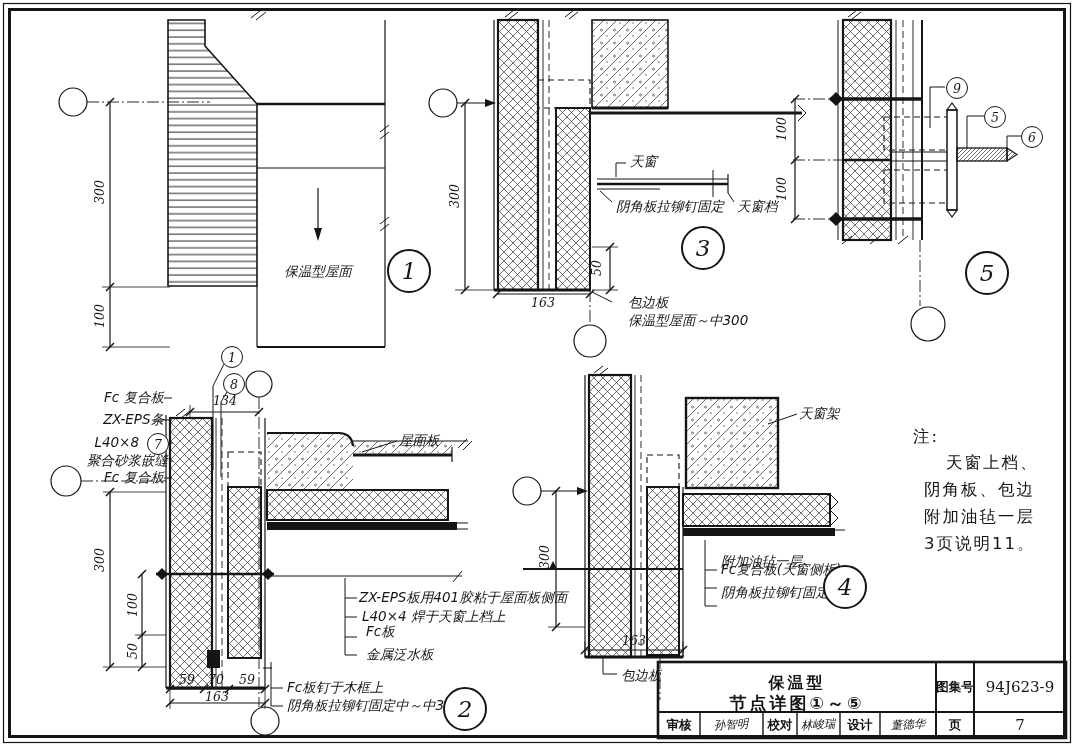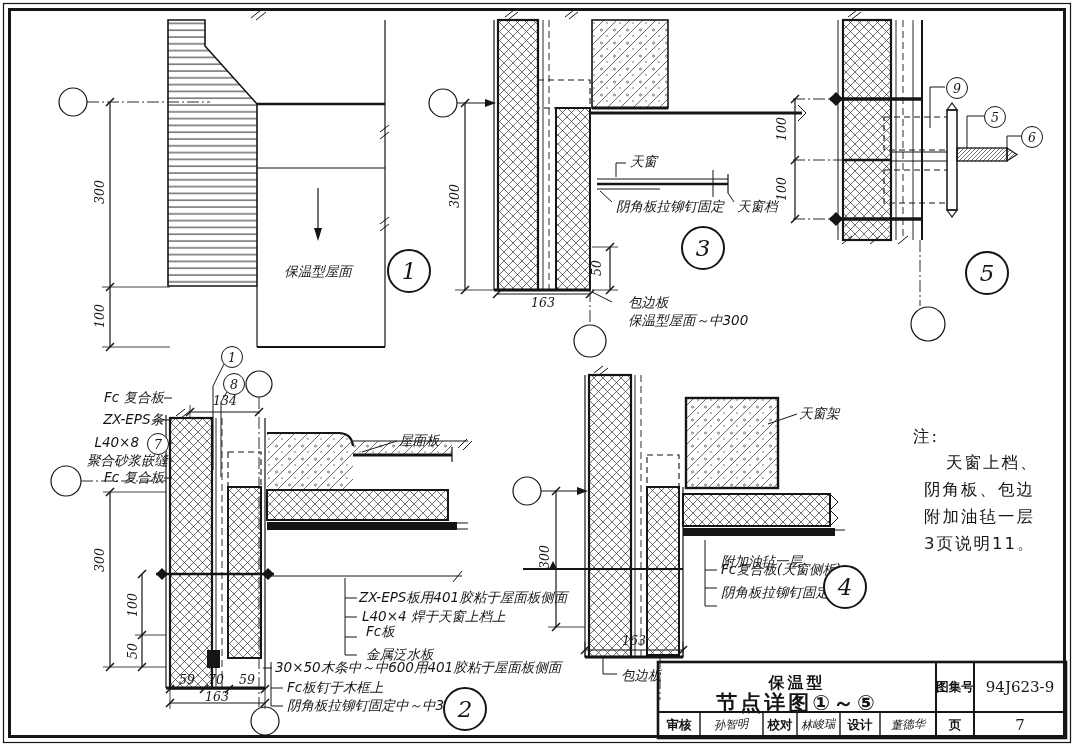--- a/index.html
+++ b/index.html
@@ -255,21 +255,20 @@
 <span class="t cn rt" style="left:164px;top:420px">ZX-EPS条</span>
 <span class="t cn rt" style="left:139px;top:443px">L40×8</span>
 <span class="t cn rt" style="left:168px;top:461px">聚合砂浆嵌缝</span>
 <span class="t cn rt" style="left:164px;top:478px">Fc 复合板</span>
 <span class="t dim ctr" style="left:225px;top:401px">134</span>
 <span class="t cn lt" style="left:399px;top:441px">屋面板</span>
 <span class="t cn lt" style="left:359px;top:598px">ZX-EPS板用401胶粘于屋面板侧面</span>
 <span class="t cn lt" style="left:362px;top:617px">L40×4 焊于天窗上档上</span>
 <span class="t cn lt" style="left:366px;top:632px">Fc板</span>
 <span class="t cn lt" style="left:366px;top:655px">金属泛水板</span>
-<span class="t cn lt" style="left:275px;top:668px">30×50木条中～中600用401胶粘于屋面板侧面</span>
 <span class="t cn lt" style="left:287px;top:688px">Fc板钉于木框上</span>
 <span class="t cn lt" style="left:287px;top:706px">阴角板拉铆钉固定中～中300</span>
 <span class="t dim vd" style="left:100px;top:560px">300</span>
 <span class="t dim vd" style="left:133px;top:605px">100</span>
 <span class="t dim vd" style="left:133px;top:651px">50</span>
 <span class="t dim ctr" style="left:187px;top:680px">59</span>
 <span class="t dim ctr" style="left:216px;top:680px">70</span>
 <span class="t dim ctr" style="left:247px;top:680px">59</span>
 <span class="t dim ctr" style="left:217px;top:697px">163</span>
 <div class="callout c-lg" style="left:443px;top:687px">2</div>
@@ -300,21 +299,21 @@
 <span class="t dim vd" style="left:782px;top:189px">100</span>
 <div class="callout c-lg" style="left:965px;top:251px">5</div>
 
 <span class="t note-line lt" style="left:913px;top:437px">注:</span>
 <span class="t note-line lt" style="left:946px;top:463px">天窗上档、</span>
 <span class="t note-line lt" style="left:924px;top:490px">阴角板、包边</span>
 <span class="t note-line lt" style="left:924px;top:517px">附加油毡一层</span>
 <span class="t note-line lt" style="left:924px;top:544px">3页说明11。</span>
 
 <span class="t tb-big ctr" style="left:797px;top:683px">保温型</span>
-<span class="t tb-big ctr" style="left:797px;top:703px;font-size:21px">节点详图①～⑤</span>
+<span class="t tb-big ctr" style="left:797px;top:703px;font-size:17px">节点详图①～⑤</span>
 <span class="t tb-label ctr" style="left:955px;top:687px">图集号</span>
 <span class="t tb-no ctr" style="left:1020px;top:687px">94J623-9</span>
 <span class="t tb-label ctr" style="left:679px;top:725px">审核</span>
 <span class="t sig" style="left:731px;top:725px;position:absolute">孙智明</span>
 <span class="t tb-label ctr" style="left:780px;top:725px">校对</span>
 <span class="t sig" style="left:818px;top:725px;position:absolute">林峻瑞</span>
 <span class="t tb-label ctr" style="left:860px;top:725px">设计</span>
 <span class="t sig" style="left:908px;top:725px;position:absolute">董德华</span>
 <span class="t tb-label ctr" style="left:955px;top:725px">页</span>
 <span class="t tb-no ctr" style="left:1020px;top:725px">7</span>

